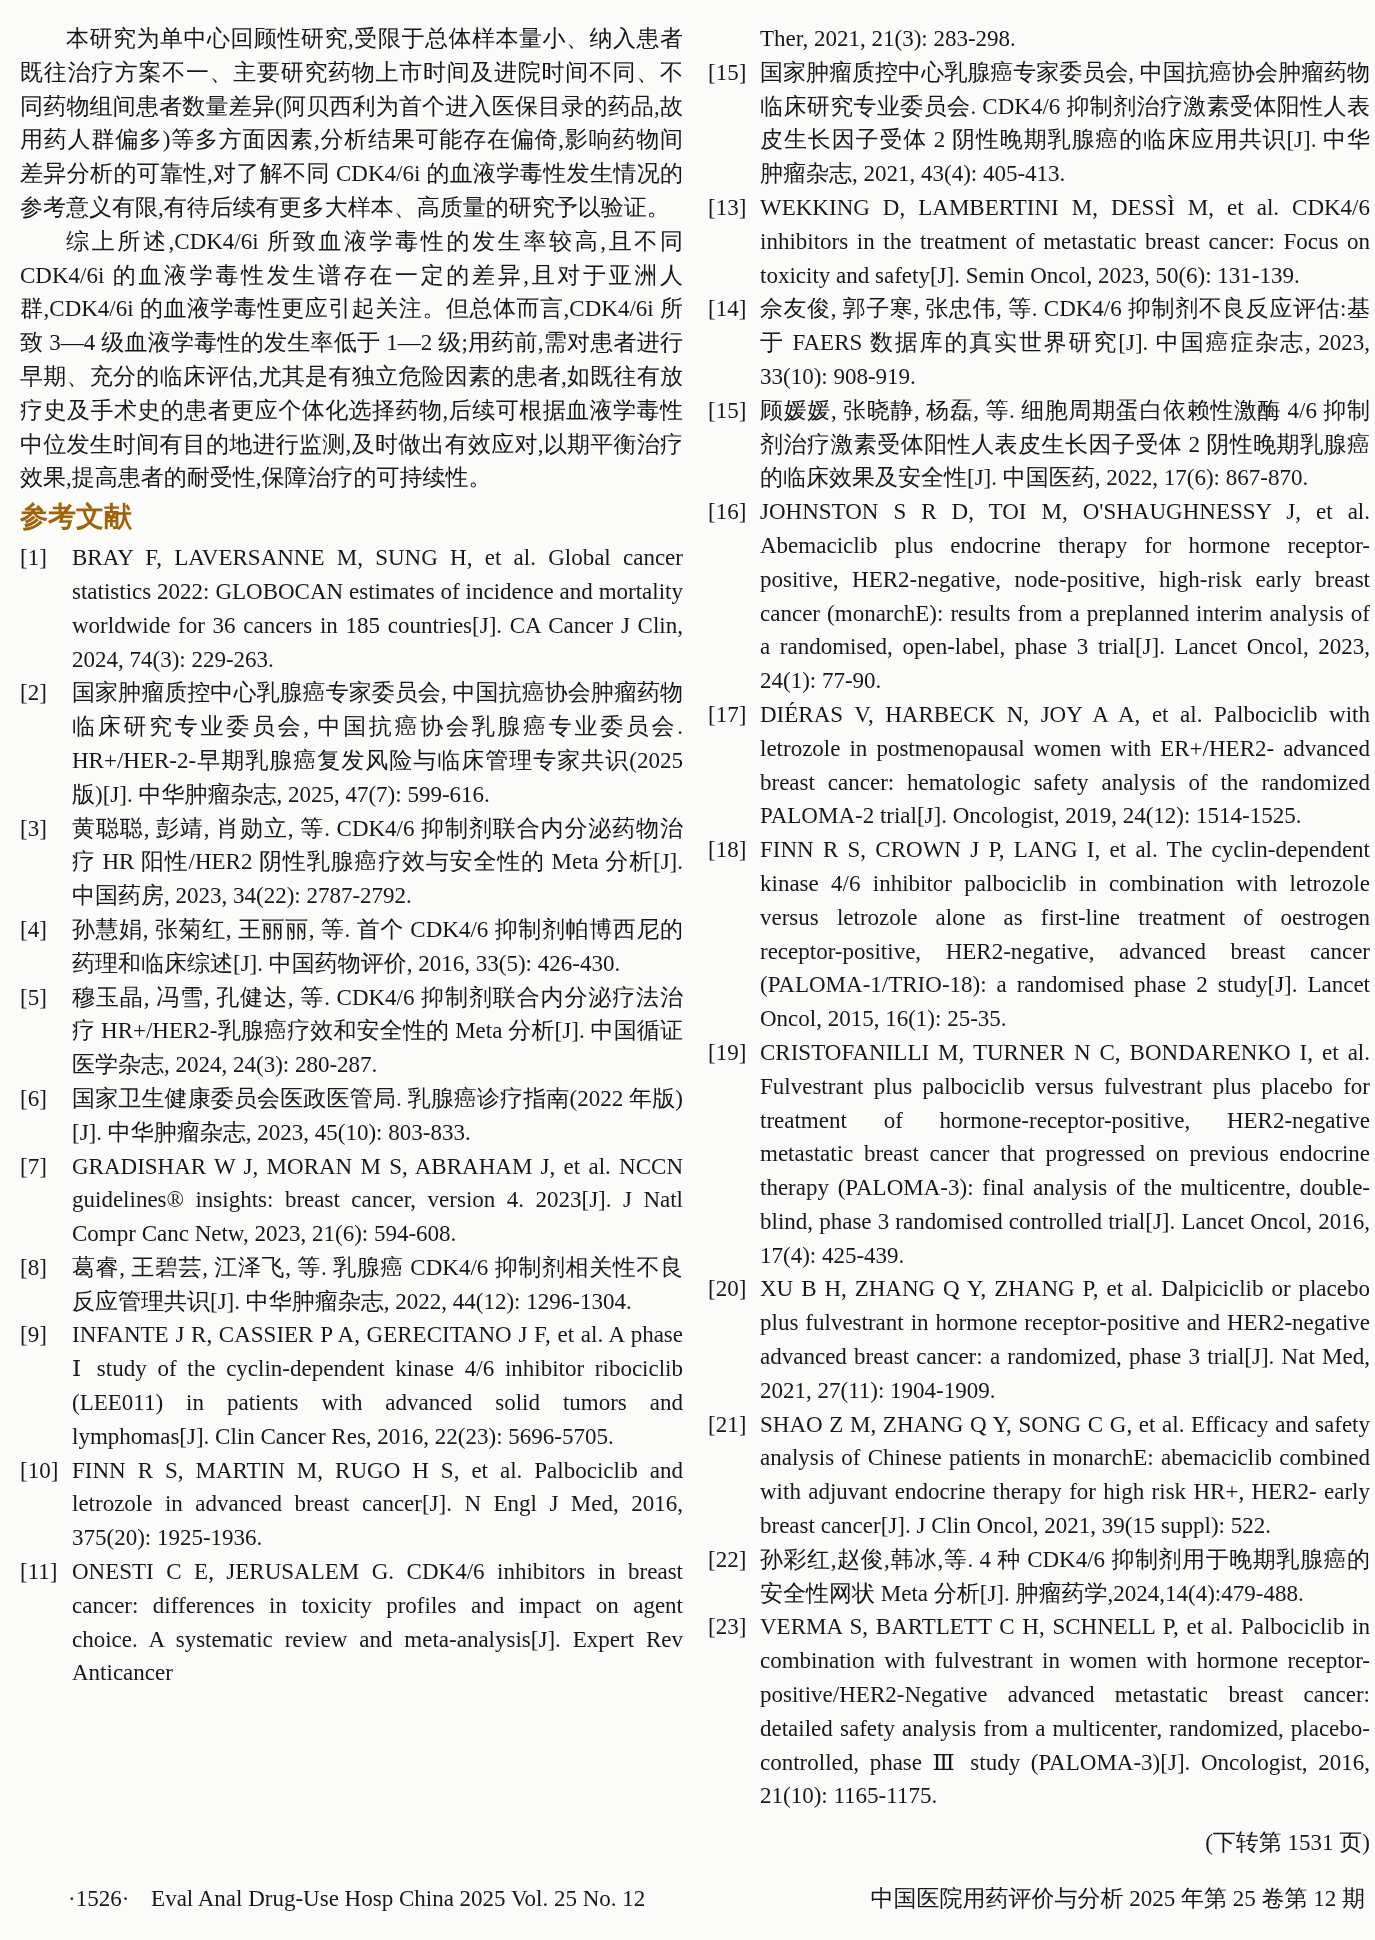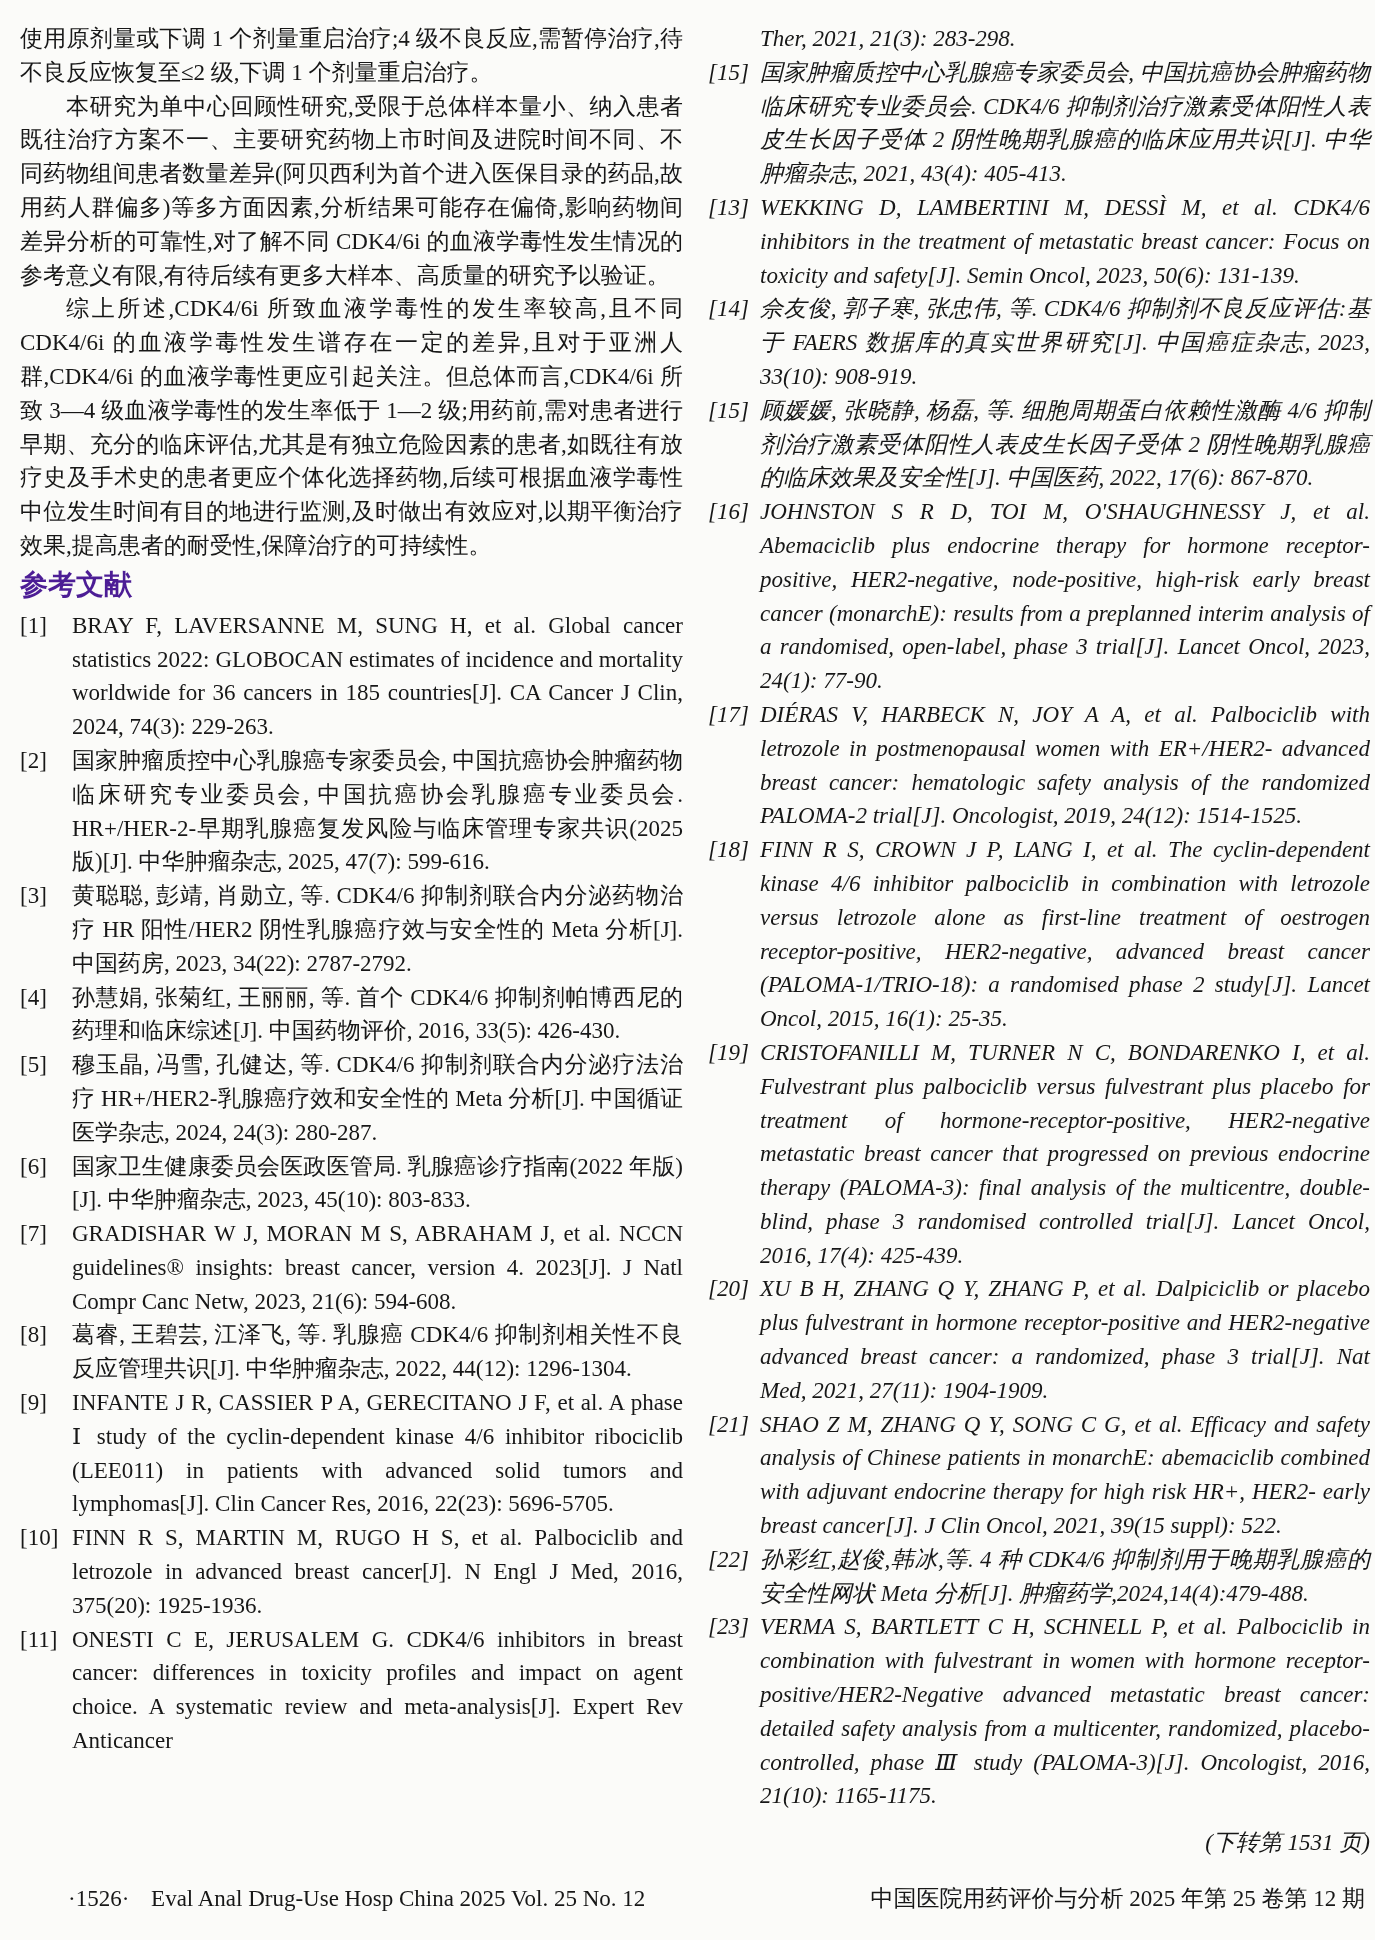--- a/index.html
+++ b/index.html
@@ -16,35 +16,35 @@
     font-family: "Liberation Serif", "DejaVu Serif", serif;
     font-size: 23px;
     line-height: 33.8px;
     overflow: hidden;
   }
   .col {
     position: absolute;
     top: 22px;
   }
   .col-left  { left: 20px;  width: 663px; }
-  .col-right { left: 708px; width: 662px; font-style: italic; }
+  .col-right { left: 708px; width: 662px; }
 
   p.para {
     margin: 0;
     text-align: justify;
   }
   p.para.indent { text-indent: 2em; }
 
   .refs-heading {
     margin: 4px 0 6px 0;
     font-family: "Liberation Sans", "DejaVu Sans", sans-serif;
     font-weight: bold;
     font-size: 28px;
     line-height: 36px;
-    color: #4c1d95;
+    color: #a16207;
   }
 
   .ref {
     display: flex;
     align-items: flex-start;
   }
   .ref-label {
     flex: 0 0 52px;
     white-space: nowrap;
   }
@@ -69,21 +69,20 @@
   .footer-right { right: 10px; }
   .footer-left span + span  { margin-left: 16px; }
   .footer-right span + span { }
 </style>
 </head>
 <body>
 
 <div class="page">
 
   <div class="col col-left">
-    <p class="para">使用原剂量或下调 1 个剂量重启治疗;4 级不良反应,需暂停治疗,待不良反应恢复至≤2 级,下调 1 个剂量重启治疗。</p>
     <p class="para indent">本研究为单中心回顾性研究,受限于总体样本量小、纳入患者既往治疗方案不一、主要研究药物上市时间及进院时间不同、不同药物组间患者数量差异(阿贝西利为首个进入医保目录的药品,故用药人群偏多)等多方面因素,分析结果可能存在偏倚,影响药物间差异分析的可靠性,对了解不同 CDK4/6i 的血液学毒性发生情况的参考意义有限,有待后续有更多大样本、高质量的研究予以验证。</p>
     <p class="para indent">综上所述,CDK4/6i 所致血液学毒性的发生率较高,且不同 CDK4/6i 的血液学毒性发生谱存在一定的差异,且对于亚洲人群,CDK4/6i 的血液学毒性更应引起关注。但总体而言,CDK4/6i 所致 3—4 级血液学毒性的发生率低于 1—2 级;用药前,需对患者进行早期、充分的临床评估,尤其是有独立危险因素的患者,如既往有放疗史及手术史的患者更应个体化选择药物,后续可根据血液学毒性中位发生时间有目的地进行监测,及时做出有效应对,以期平衡治疗效果,提高患者的耐受性,保障治疗的可持续性。</p>
     <h2 class="refs-heading">参考文献</h2>
     <div id="refs-left" class="refs">
   <div class="ref">
     <span class="ref-label">[1]</span>
     <div class="ref-text">BRAY F, LAVERSANNE M, SUNG H, et al. Global cancer statistics 2022: GLOBOCAN estimates of incidence and mortality worldwide for 36 cancers in 185 countries[J]. CA Cancer J Clin, 2024, 74(3): 229-263.</div>
   </div>
 
   <div class="ref">

